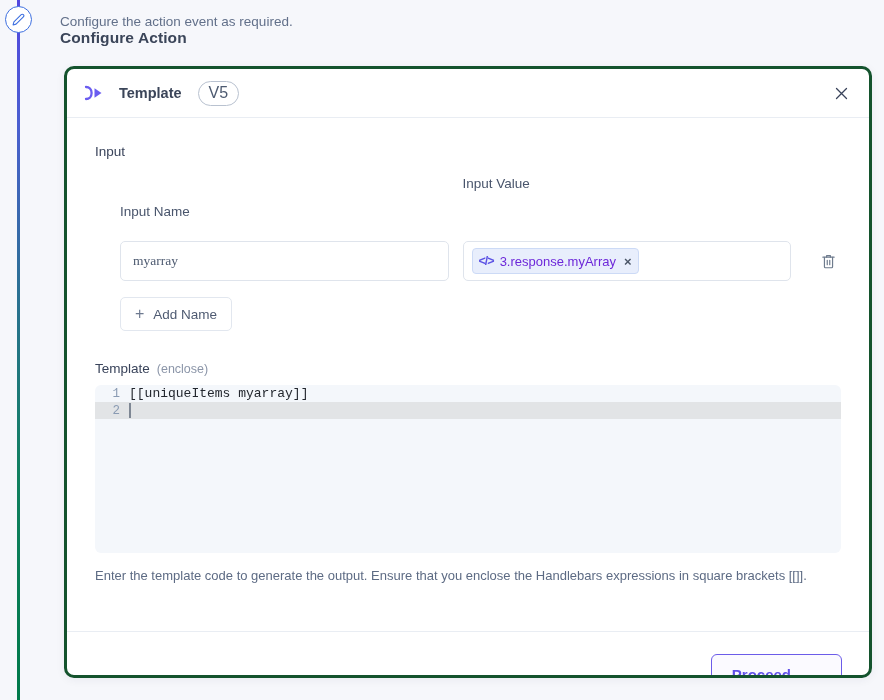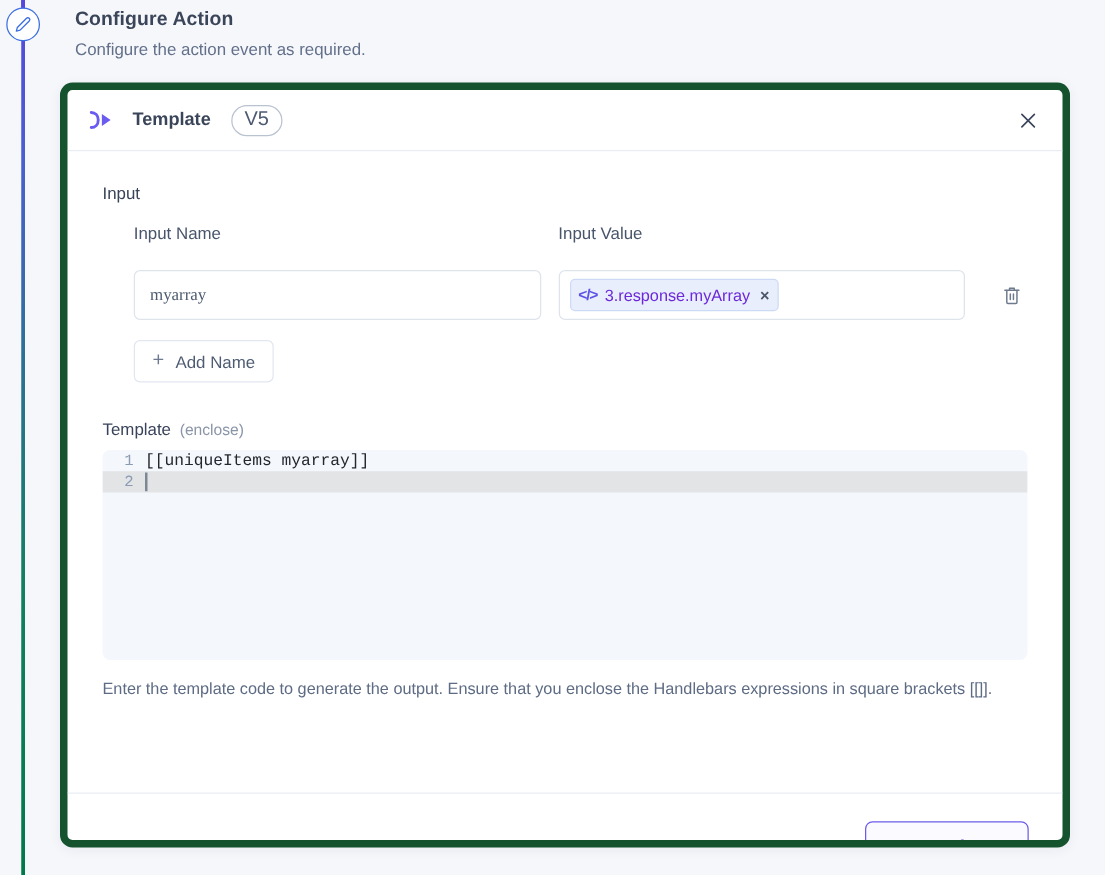--- a/index.html
+++ b/index.html
@@ -67,26 +67,26 @@
   }
   #page-sub {
     margin-top: 7px;
     font-size: 13.5px;
     color: #62708a;
   }
 
   
   #card {
     position: absolute;
-    left: 48px; top: 66px;
+    left: 64px; top: 66px;
     width: 808px;
     height: 612px;
     background: #ffffff;
     border-radius: 10px;
-    border: 6px solid #14532d;
+    border: 3px solid #14532d;
     box-shadow: 0 2px 10px rgba(30,40,70,.06);
     overflow: hidden;
   }
 
   
   #card-head {
     height: 49px;
     border-bottom: 1px solid #e9edf3;
     display: flex;
     align-items: center;
@@ -138,21 +138,21 @@
   #input-section { margin-top: 0; }
 
   #input-row {
     margin-top: 17px;
     padding-left: 25px;
     display: flex;
     align-items: flex-end;
   }
   .field-col { display: flex; flex-direction: column; }
   #col-name  { width: 330px; }
-  #col-value { width: 330px; margin-left: 14px; }
+  #col-value { width: 330px; margin-left: 14px; gap: 28px; }
 
   .field-label {
     font-size: 13.5px;
     color: #49556c;
     margin-bottom: 22px;
   }
   .text-input {
     height: 40px;
     border: 1px solid #dfe4ec;
     border-radius: 5px;
@@ -332,22 +332,22 @@
   <div id="rail-node">
     <span>
       <svg width="13" height="13" viewBox="0 0 24 24" fill="none" stroke="#3d6fe0" stroke-width="2" stroke-linecap="round" stroke-linejoin="round">
         <path d="M17 3a2.8 2.8 0 014 4L7.5 20.5 2 22l1.5-5.5L17 3z"></path>
       </svg>
     </span>
   </div>
 </div>
 
 <div id="page-head">
+  <div id="page-sub">Configure the action event as required.</div>
   <div id="page-title">Configure Action</div>
-  <div id="page-sub">Configure the action event as required.</div>
 </div>
 
 <div id="card">
 
   <div id="card-head">
     <span id="tpl-logo">
       <svg width="22" height="16" viewBox="0 0 22 16" fill="none">
         <path d="M3 2c3.2 0 5.6 2.4 5.6 6S6.2 14 3 14" stroke="#6a5cf0" stroke-width="2.3" stroke-linecap="round" fill="none"></path>
         <path d="M11.5 3.2L18.5 8l-7 4.8z" fill="#6a5cf0"></path>
       </svg>

